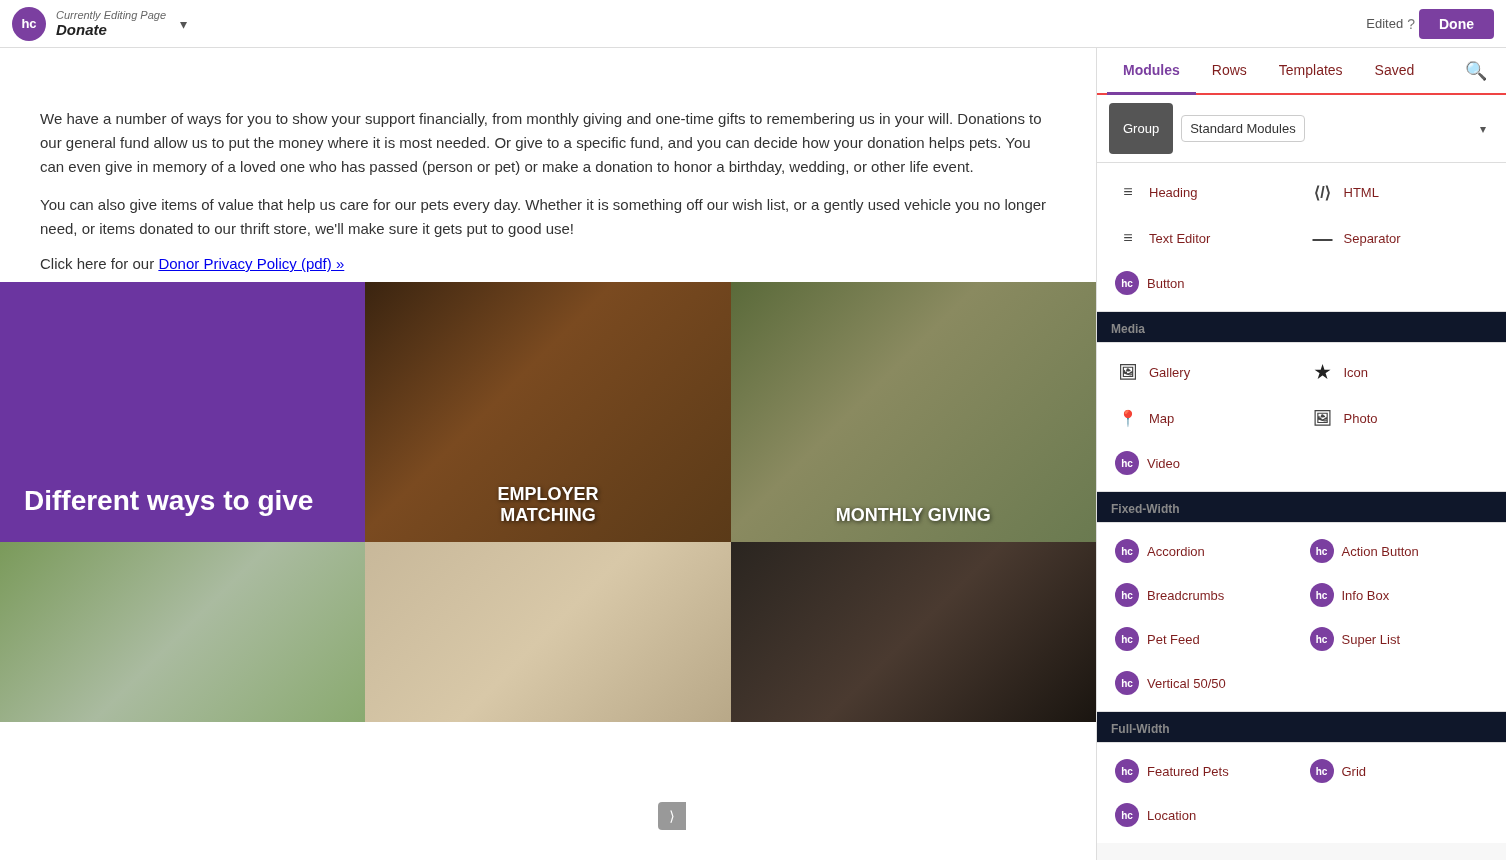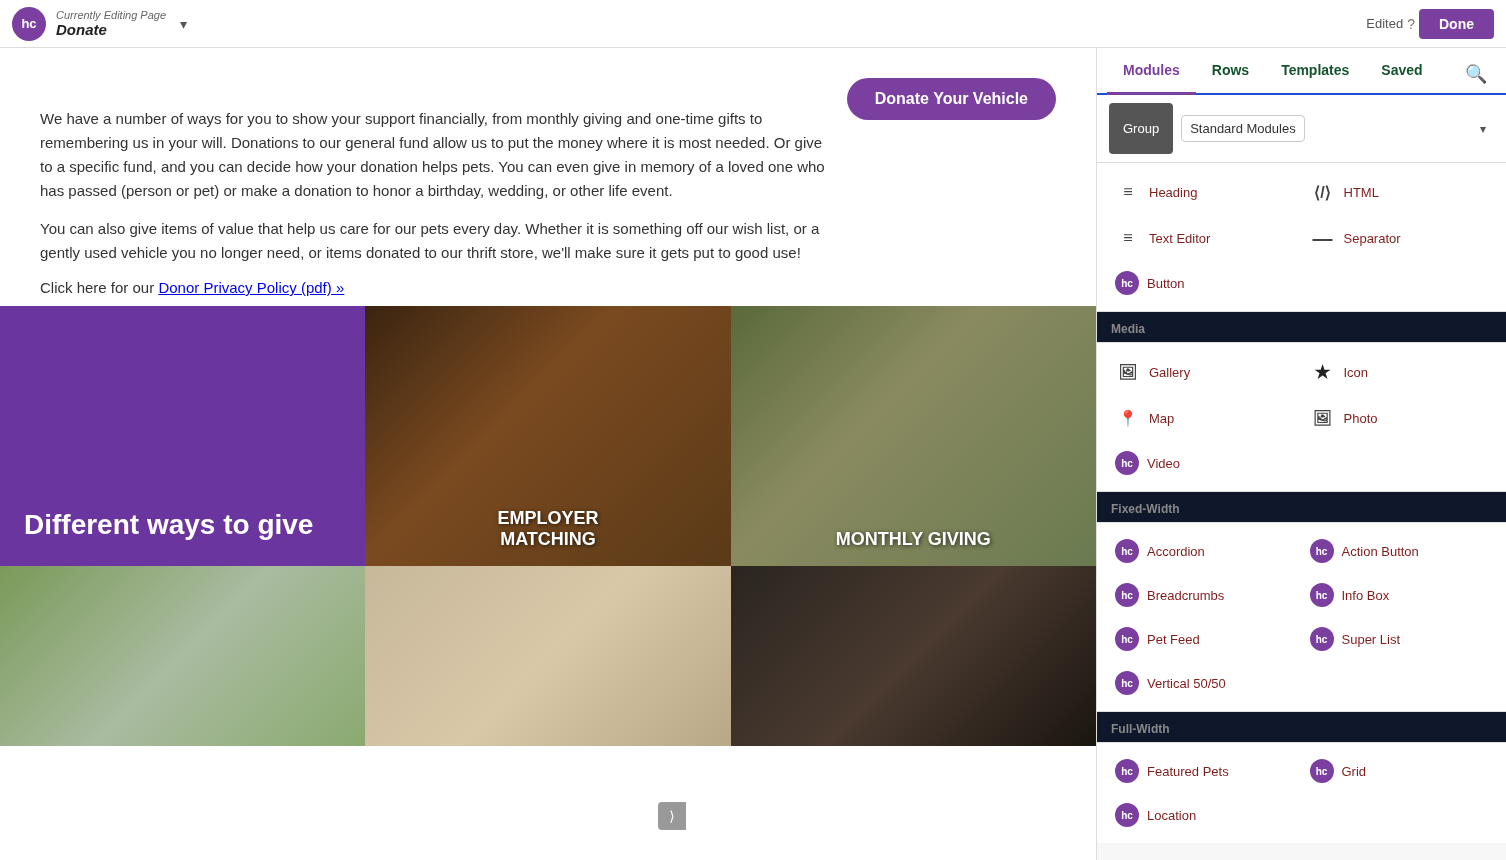--- a/index.html
+++ b/index.html
@@ -128,30 +128,30 @@
       border-left: 1px solid #ddd;
       display: flex;
       flex-direction: column;
       flex-shrink: 0;
       overflow-y: auto;
     }
 
     
     .sidebar-tabs {
       display: flex;
-      align-items: flex-end;
-      border-bottom: 2px solid #1d4ed8;
+      align-items: center;
+      border-bottom: 2px solid #ef4444;
       background: #fff;
       padding: 0 10px;
     }
     .sidebar-tab {
       padding: 14px 16px;
       font-size: 14px;
-      font-weight: 700;
-      color: #14532d;
+      font-weight: 400;
+      color: #7f1d1d;
       cursor: pointer;
       border-bottom: 3px solid transparent;
       margin-bottom: -2px;
     }
     .sidebar-tab.active {
       color: #7b3fa0;
       border-bottom-color: #7b3fa0;
       font-weight: 600;
     }
     .sidebar-tab-spacer { flex: 1; }
@@ -332,23 +332,20 @@
   <div class="page-content-wrapper">
 
     <div class="top-row">
       <div class="top-row-text">
         <p style="font-size:15px;line-height:1.6;color:#333;margin-bottom:14px;">We have a number of ways for you to show your support financially, from monthly giving and one-time gifts to remembering us in your will. Donations to our general fund allow us to put the money where it is most needed. Or give to a specific fund, and you can decide how your donation helps pets. You can even give in memory of a loved one who has passed (person or pet) or make a donation to honor a birthday, wedding, or other life event.</p>
         <p style="font-size:15px;line-height:1.6;color:#333;margin-bottom:14px;">You can also give items of value that help us care for our pets every day. Whether it is something off our wish list, or a gently used vehicle you no longer need, or items donated to our thrift store, we'll make sure it gets put to good use!</p>
         <p style="font-size:15px;color:#333;">
           <span>Click here for our </span><a href="#">Donor Privacy Policy (pdf) »</a>
         </p>
       </div>
-      <div class="top-row-button">
-        <button class="donate-vehicle-btn">Donate Your Vehicle</button>
-      </div>
     </div>
 
     <div class="ways-grid">
 
       <div class="cell-purple">
         <h2>Different ways to give</h2>
       </div>
 
       <div class="img-cell img-dinner">
         <span class="overlay-text" style="white-space:pre-line; text-align:center;">EMPLOYER

